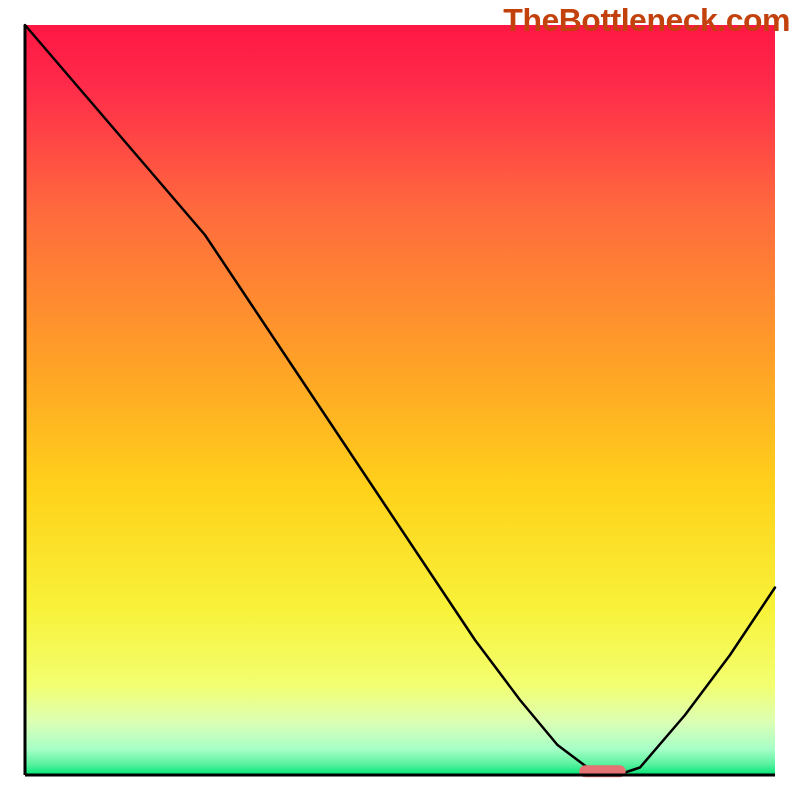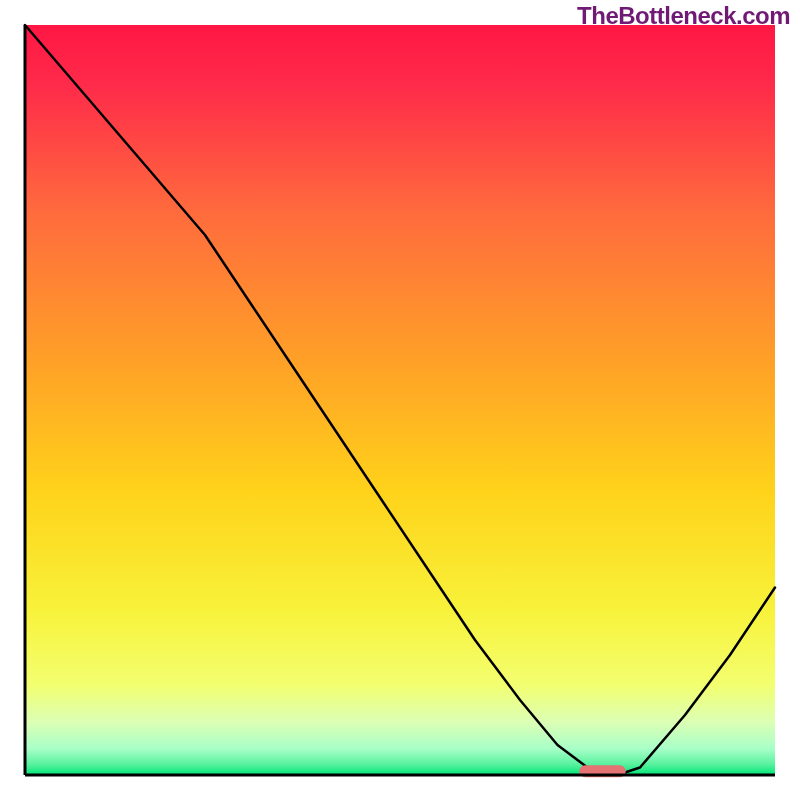--- a/index.html
+++ b/index.html
@@ -12,23 +12,23 @@
   }
   .chart-container {
     position: relative;
     width: 800px;
     height: 800px;
   }
   .watermark {
     position: absolute;
     top: 2px;
     right: 10px;
-    font-size: 24px;
+    font-size: 32px;
     font-weight: bold;
-    color: #701a75;
+    color: #c2410c;
     letter-spacing: -0.5px;
     z-index: 10;
   }
   svg {
     display: block;
   }
 </style>
 </head>
 <body>
 

